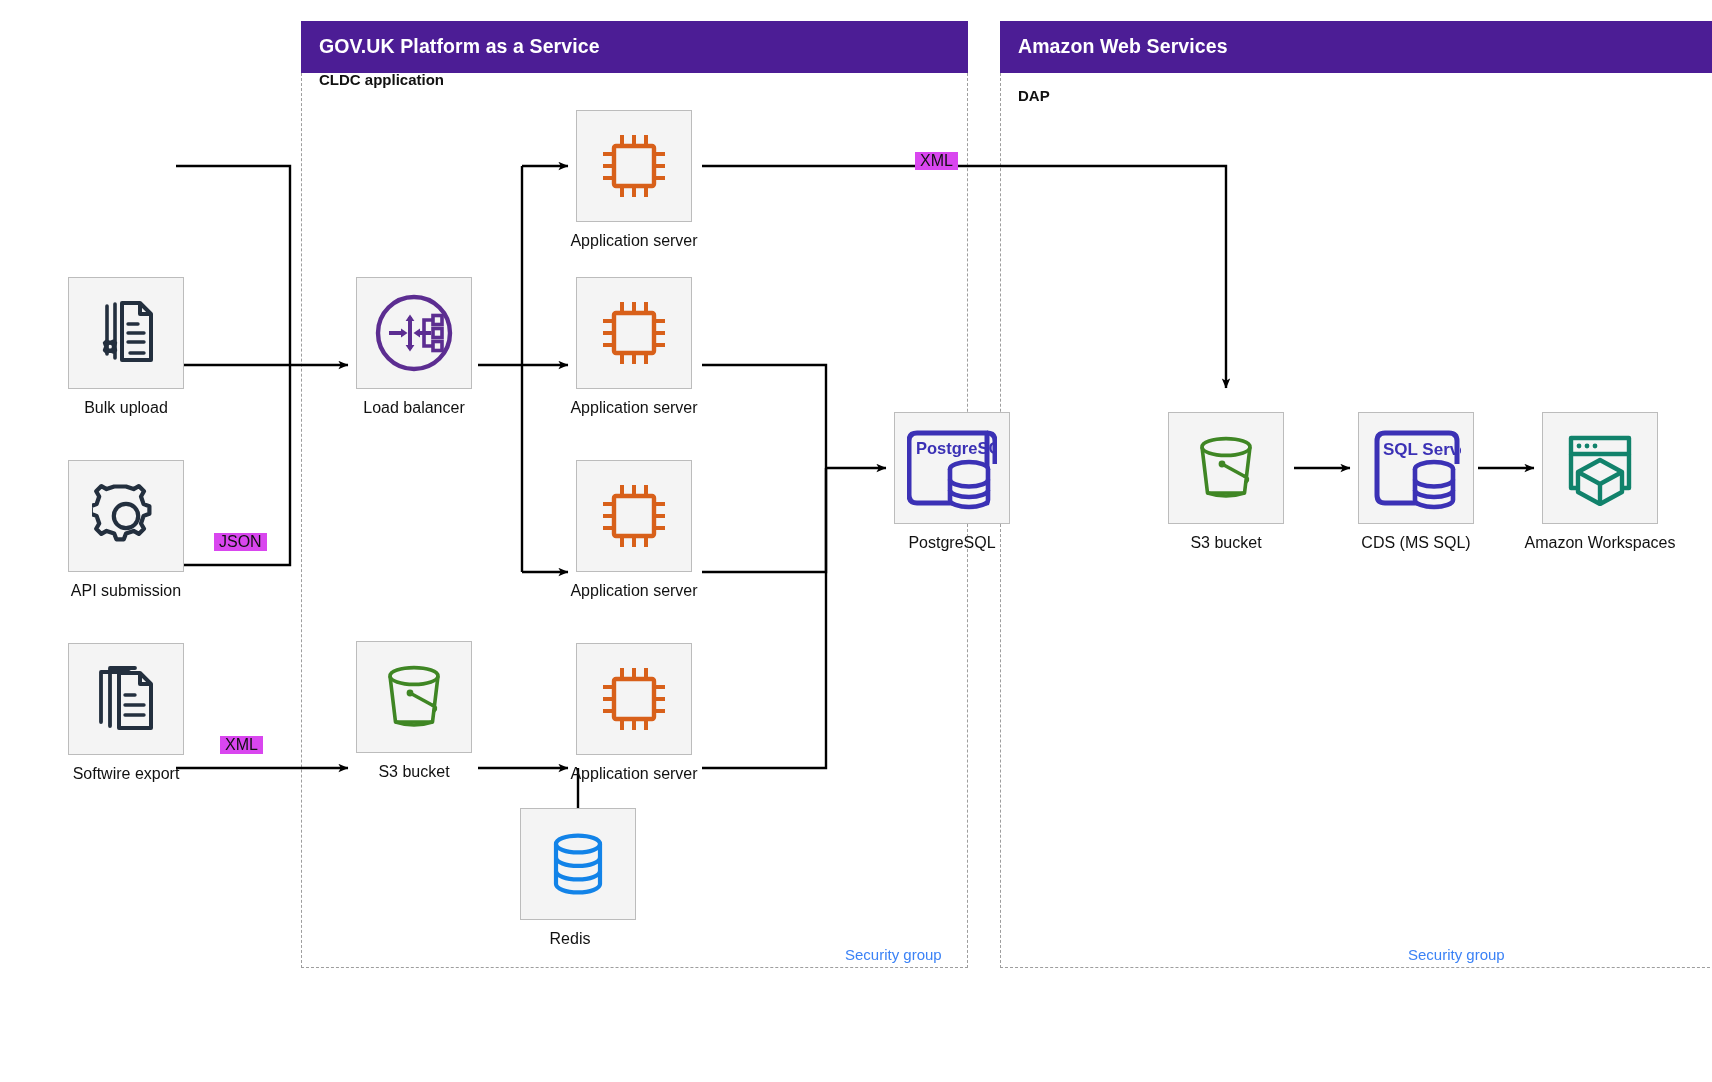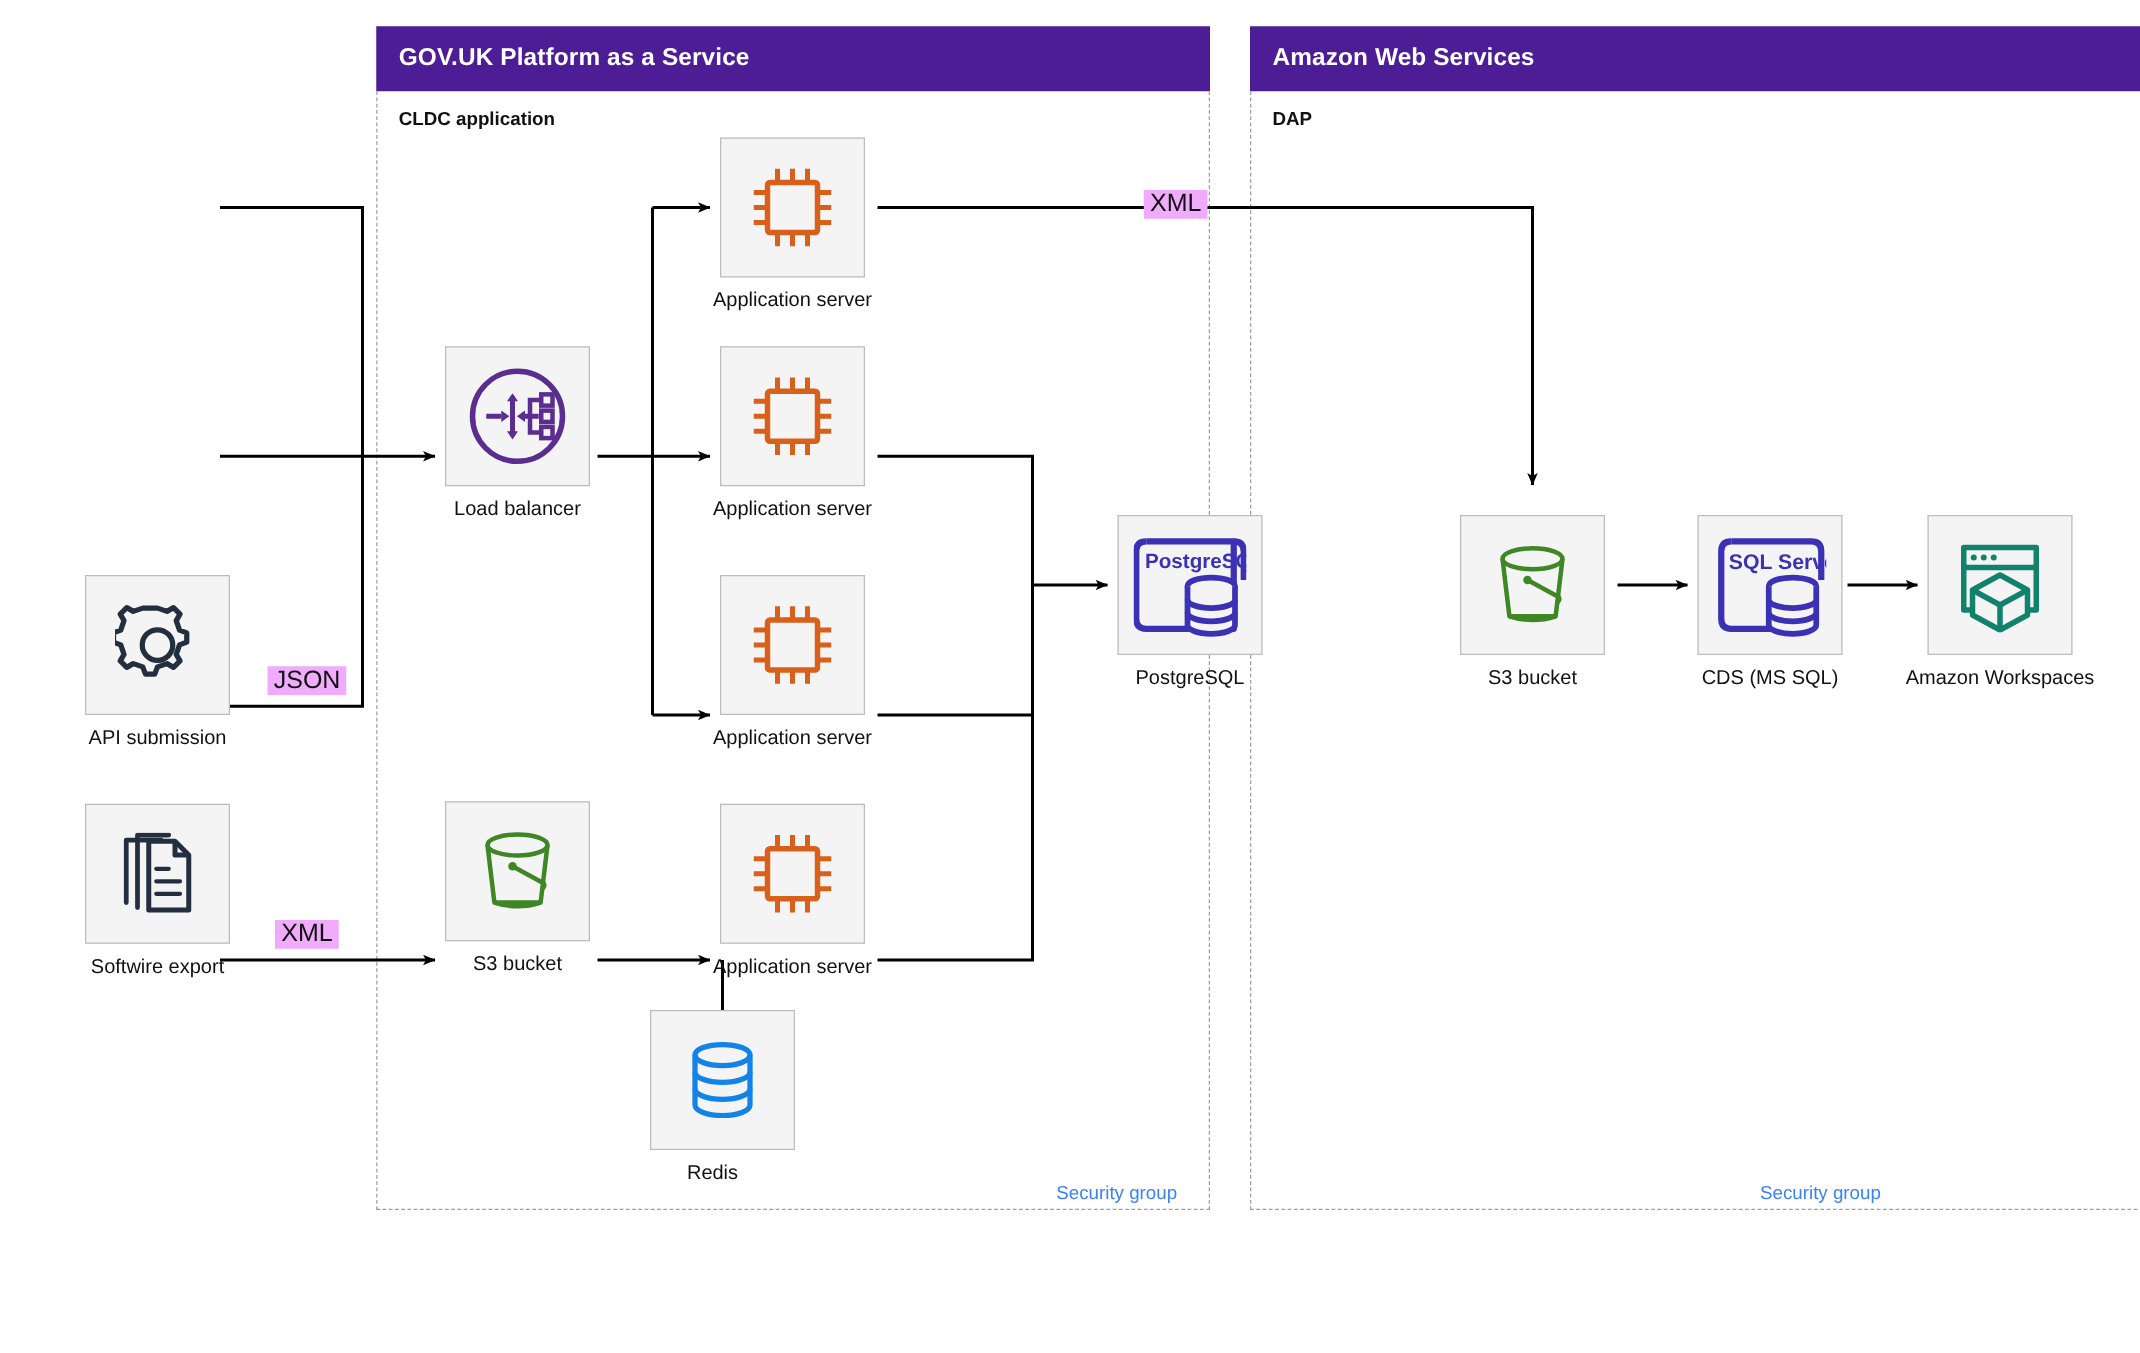--- a/index.html
+++ b/index.html
@@ -39,34 +39,34 @@
   }
   .node .caption{
     position:absolute;left:50%;transform:translateX(-50%);
     white-space:nowrap;font-size:16px;color:#111;text-align:center;
   }
 
   
   svg.wires{position:absolute;left:0;top:0;width:1712px;height:1082px;overflow:visible;}
   .wire{stroke:#000;stroke-width:2.4px;fill:none;}
   .edge-label{
-    position:absolute;font-size:20px;color:#111;white-space:nowrap;
-    background:#f0abfc;padding:0 5px;
+    position:absolute;font-size:16px;color:#111;white-space:nowrap;
+    background:#d946ef;padding:0 5px;
   }
 </style>
 </head>
 <body>
 
 <div id="stage">
 
   <div class="group-header" style="left:301px;top:21px;width:667px;height:52px;">
     <span>GOV.UK Platform as a Service</span>
   </div>
   <div class="dashed-box" style="left:301px;top:73px;width:667px;height:895px;border-top:none;"></div>
-  <div class="zone-label" style="left:319px;top:87px;">CLDC application</div>
+  <div class="zone-label" style="left:319px;top:71px;">CLDC application</div>
   <div class="sec-group" style="left:845px;top:946px;">Security group</div>
 
   <div class="group-header" style="left:1000px;top:21px;width:712px;height:52px;">
     <span>Amazon Web Services</span>
   </div>
   <div class="dashed-box" style="left:1000px;top:73px;width:720px;height:895px;border-top:none;border-right:none;"></div>
   <div class="zone-label" style="left:1018px;top:87px;">DAP</div>
   <div class="sec-group" style="left:1408px;top:946px;">Security group</div>
 
   <svg class="wires" viewBox="0 0 1712 1082">
@@ -102,20 +102,36 @@
 
     <path class="wire" d="M1294,468 L1350,468" marker-end="url(#arrow)"></path>
     <path class="wire" d="M1478,468 L1534,468" marker-end="url(#arrow)"></path>
   </svg>
 
   <div class="edge-label" style="left:214px;top:533px;">JSON</div>
   <div class="edge-label" style="left:220px;top:736px;">XML</div>
   <div class="edge-label" style="left:915px;top:152px;">XML</div>
 
 
+  <div class="node" style="left:68px;top:277px;width:116px;height:112px;">
+    <div class="tile" style="width:116px;height:112px;">
+      <svg width="64" height="66" viewBox="0 0 64 66">
+        <path d="M13 6 L13 54" fill="none" stroke="#232F3E" stroke-width="3.6" stroke-linecap="round"></path>
+        <path d="M21 4 L21 58" fill="none" stroke="#232F3E" stroke-width="3.6" stroke-linecap="round"></path>
+        <path d="M28 3 H46 L57 14 V60 H28 Z" fill="none" stroke="#232F3E" stroke-width="4" stroke-linejoin="round"></path>
+        <path d="M46 3 V14 H57" fill="none" stroke="#232F3E" stroke-width="4" stroke-linejoin="round"></path>
+        <path d="M34 24 H44 M34 33 H50 M34 42 H50 M36 53 H50" fill="none" stroke="#232F3E" stroke-width="3.4" stroke-linecap="round"></path>
+        <g stroke="#232F3E" stroke-width="3.4" fill="none">
+          <path d="M16 42.5 l3.6 -1.4 1.9 1.9 -1.4 3.6 1.4 3.6 -1.9 1.9 -3.6 -1.4 -3.6 1.4 -1.9 -1.9 1.4 -3.6 -1.4 -3.6 1.9 -1.9 z" stroke-linejoin="round"></path>
+          <circle cx="16" cy="46.7" r="3.6"></circle>
+        </g>
+      </svg>
+    </div>
+    <div class="caption" style="top:122px;">Bulk upload</div>
+  </div>
 
   <div class="node" style="left:68px;top:643px;width:116px;height:112px;">
     <div class="tile" style="width:116px;height:112px;">
       <svg width="66" height="66" viewBox="0 0 66 66">
         <path d="M8 6 H36 M8 6 V56" fill="none" stroke="#232F3E" stroke-width="3.8" stroke-linecap="round"></path>
         <path d="M17 2 H42 M17 2 V60" fill="none" stroke="#232F3E" stroke-width="3.8" stroke-linecap="round"></path>
         <path d="M26 7 H47 L58 18 V62 H26 Z" fill="none" stroke="#232F3E" stroke-width="4" stroke-linejoin="round"></path>
         <path d="M47 7 V18 H58" fill="none" stroke="#232F3E" stroke-width="4" stroke-linejoin="round"></path>
         <path d="M32 29 H42 M32 39 H51 M32 49 H51" fill="none" stroke="#232F3E" stroke-width="3.4" stroke-linecap="round"></path>
       </svg>

